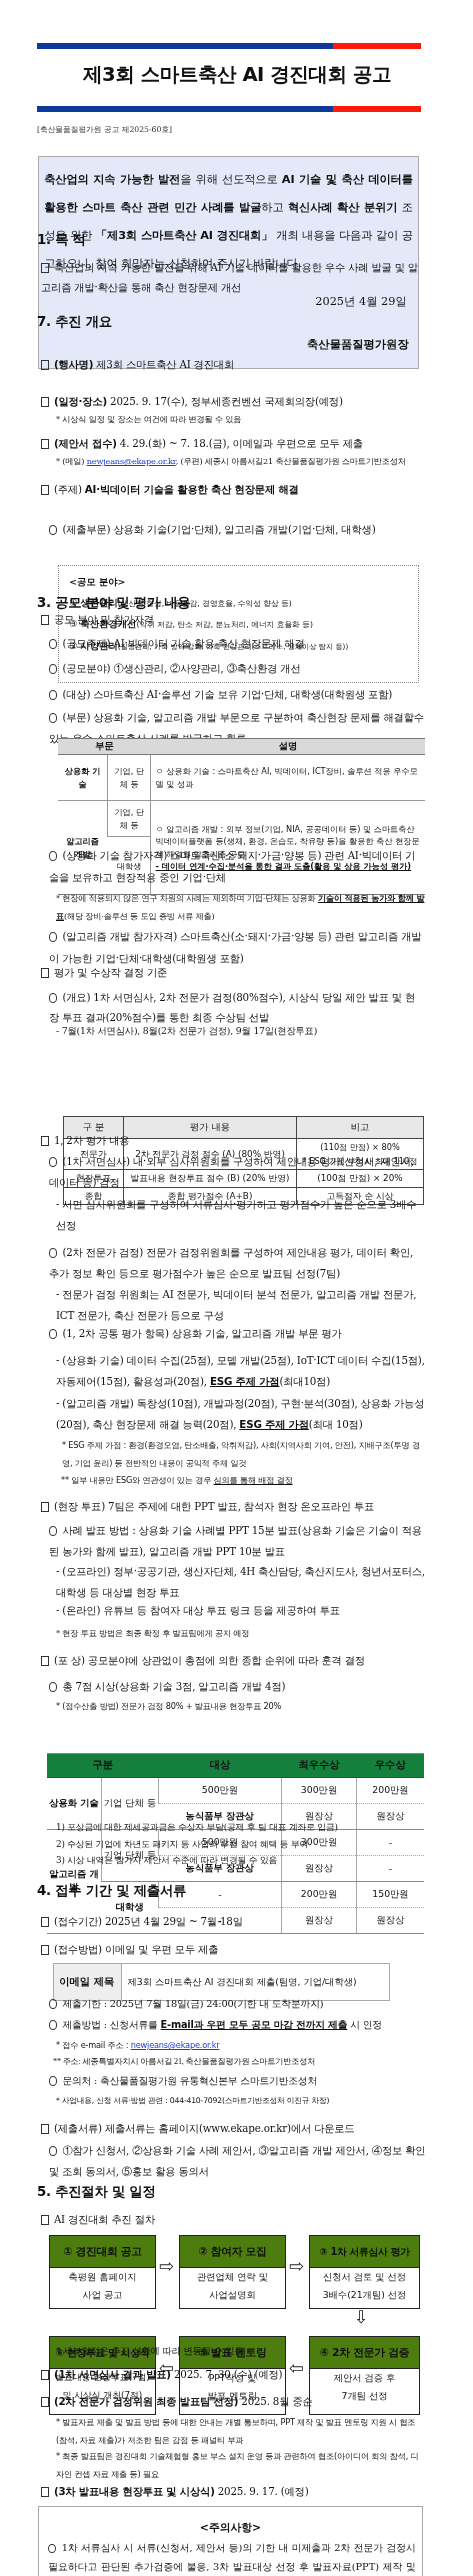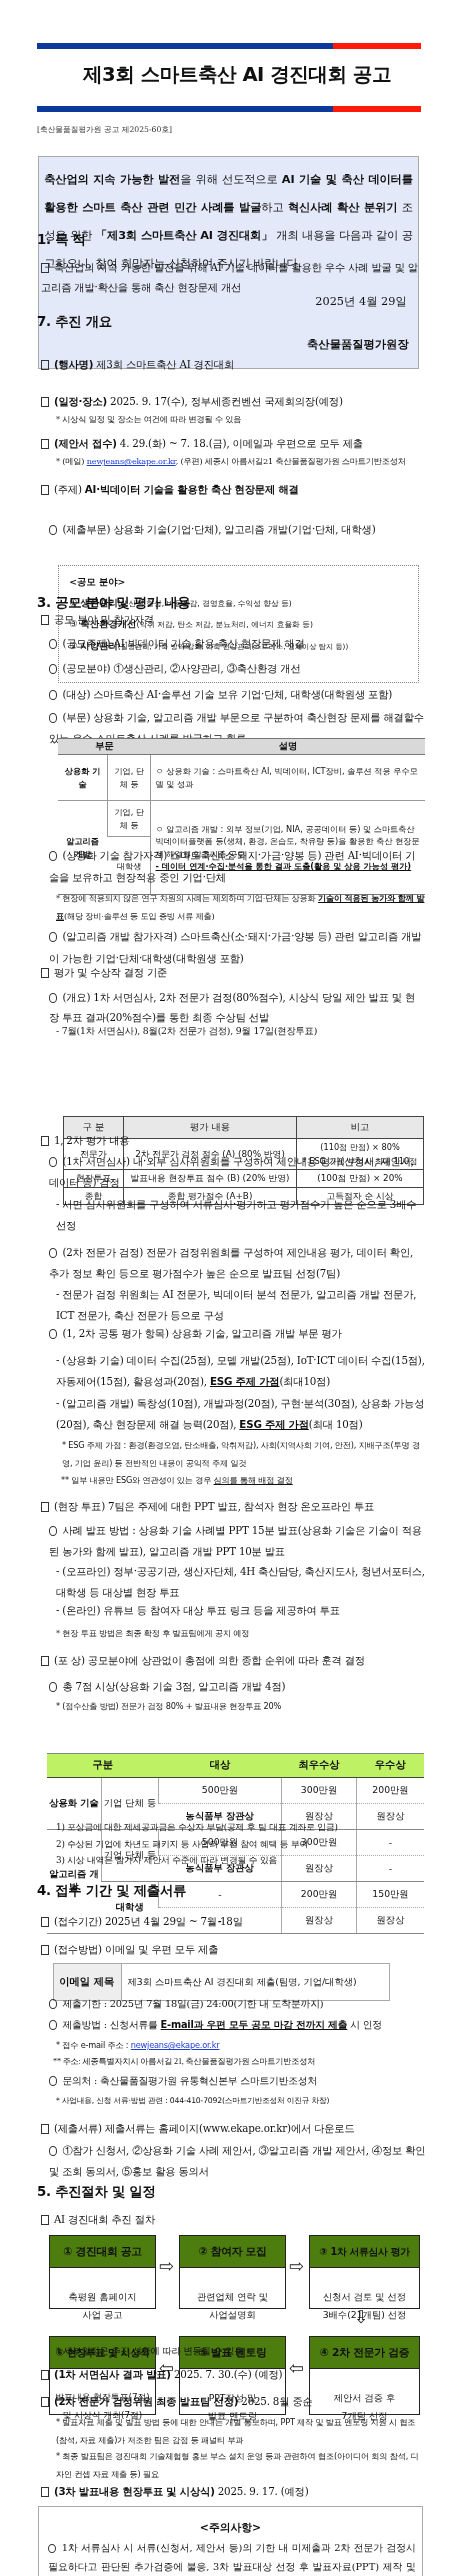--- a/index.html
+++ b/index.html
@@ -30,32 +30,32 @@
   .dotbox div { font-size:9.3px; line-height:20.6px; }
   table { border-collapse:collapse; font-family:"DejaVu Sans", sans-serif; }
   .t1 { position:absolute; left:58px; top:738px; width:367px; font-size:8.2px; }
   .t1 th { background:#d9d9d9; border-top:1.5px solid #777; border-bottom:0.8px solid #777; height:13.4px; font-size:9.3px; }
   .t1 td { border-bottom:0.5px solid #999; border-left:0.5px solid #999; padding:2.1px 4.1px; line-height:12.4px; vertical-align:middle; }
   .t1 td:first-child { border-left:none; }
   .t2 { position:absolute; left:63px; top:1116px; width:361px; border:1.5px solid #222; font-size:8.8px; }
   .t2 th { background:#e8e8e8; font-weight:normal; border:0.5px solid #444; height:18.5px; font-size:9.3px; font-family:"DejaVu Serif",serif; }
   .t2 td { border:0.5px solid #444; text-align:center; padding:1px 2.1px; line-height:14.4px; }
   .t3 { position:absolute; left:47px; top:1753px; width:377px; font-size:9.3px; }
-  .t3 th { background:#bef264; border-top:1.5px solid #888; border-bottom:0.8px solid #444; height:20.6px; font-size:10.3px; }
+  .t3 th { background:#15803d; border-top:1.5px solid #888; border-bottom:0.8px solid #444; height:20.6px; font-size:10.3px; }
   .t3 td { text-align:center; height:23px; border-left:0.5px solid #aaa; border-bottom:0.5px dotted #aaa; }
   .t3 td:first-child { border-left:none; font-weight:bold; }
   .t3 tr.sep td { border-bottom:0.5px solid #888; }
   .t3 tr.last td { border-bottom:1.5px solid #888; }
   .t4 { position:absolute; left:53px; top:2049px; width:337px; border:0.8px solid #aaa; font-size:9.3px; }
   .t4 td { height:36px; padding:0 5.2px; }
   .t4 td.k { background:#eee; font-weight:bold; width:57px; border-right:0.8px solid #aaa; font-size:10.3px; }
   .flow { position:absolute; left:49px; top:2235px; width:376px; height:108px; font-family:"DejaVu Sans",sans-serif; }
   .fbox { position:absolute; width:107px; height:74px; border:1px solid #222; box-sizing:border-box; background:#fff; }
   .fbox .fh { height:31px; background:#4d7c0f; border-bottom:0.8px solid #222; font-weight:bold; font-size:10.8px; text-align:center; line-height:31px; letter-spacing:-0.3px; white-space:nowrap; overflow:hidden; }
-  .fbox .fb { text-align:center; font-size:9.3px; line-height:17.5px; padding-top:20px; }
+  .fbox .fb { text-align:center; font-size:9.3px; line-height:17.5px; padding-top:0; }
   .arrow { position:absolute; font-size:17.5px; color:#222; font-family:"DejaVu Sans",sans-serif; }
   .notice { position:absolute; left:38px; top:2618px; width:385px; height:227px; border:1px solid #aaa; box-sizing:border-box; }
   .notice-title { text-align:center; font-weight:bold; font-family:"DejaVu Sans",sans-serif; font-size:10.8px; margin-top:14.4px; }
 </style>
 </head>
 <body>
 
 <div class="page">
 
   <div class="bar" style="top:43px"></div>

